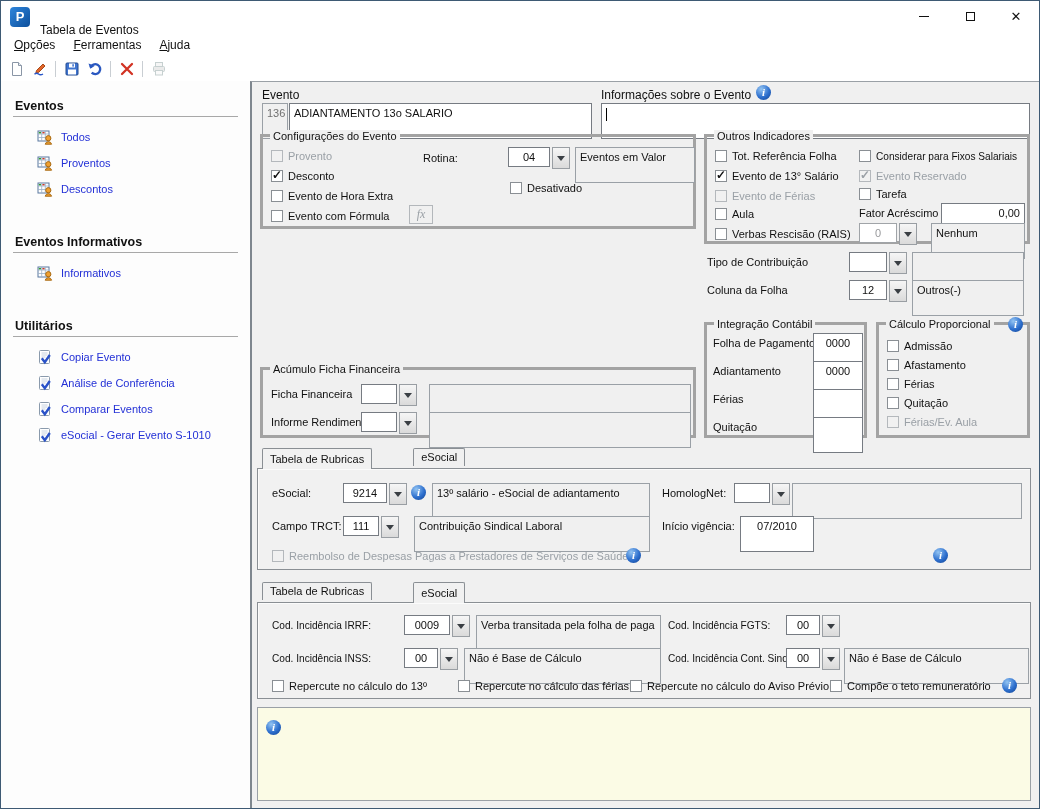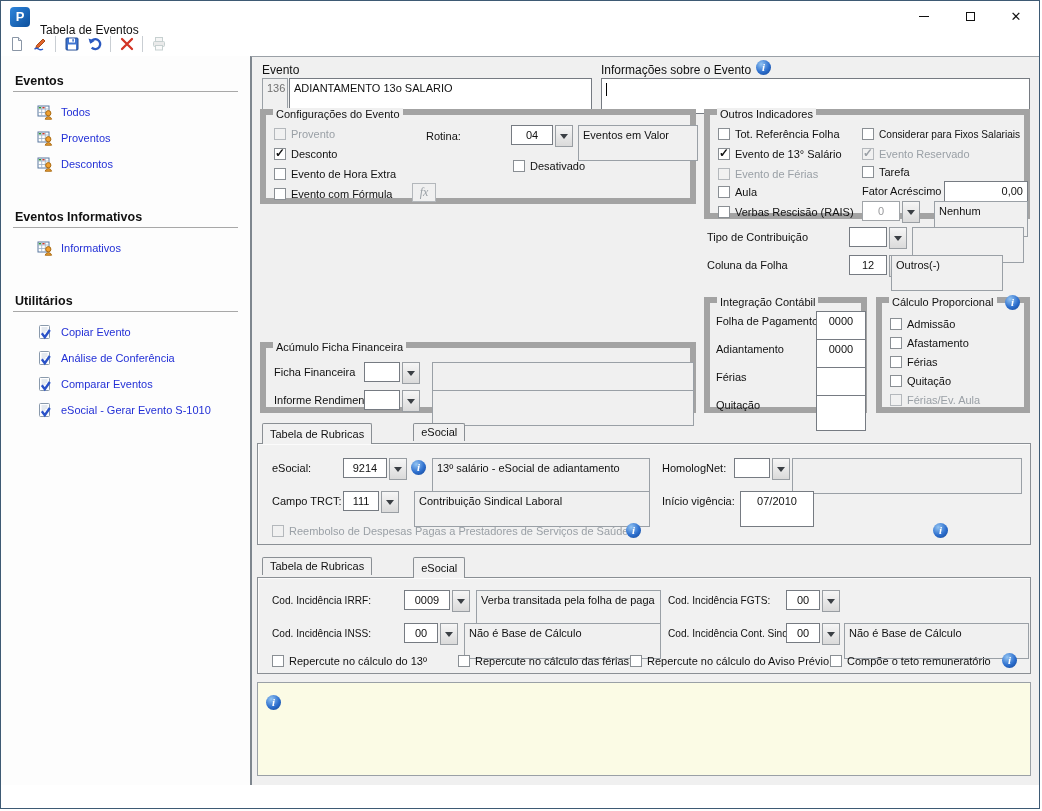--- a/index.html
+++ b/index.html
@@ -48,21 +48,21 @@
   .ctr { text-align:center; } .rt { text-align:right; }
   .dim { color:#707070; }
   .caret { display:inline-block; width:1px; height:13px; background:#000; vertical-align:middle; }
 
   .combo { position:absolute; display:flex; gap:2px; height:22px; align-items:flex-start; }
   .cval { height:20px; background:#fff; border:1px solid #767b82; font-size:11px; line-height:18px; text-align:center; }
   .cval.dim { color:#98999c; border-color:#a0a4a8; }
   .cbtn { width:18px; height:22px; background:linear-gradient(#f6f6f6,#dadada); border:1px solid #999ea3; display:flex; align-items:center; justify-content:center; }
   .tri { width:0; height:0; border-left:4px solid transparent; border-right:4px solid transparent; border-top:5px solid #3a3f44; }
 
-  .grp { position:absolute; border:6px solid #a3a3a3; }
+  .grp { position:absolute; border:3px solid #a3a3a3; }
   .grp-t { position:absolute; top:-7px; left:7px; background:#f0f0f0; padding:0 3px; font-size:11px; line-height:12px; white-space:nowrap; }
 
   .cbrow { position:absolute; display:flex; align-items:center; gap:5px; height:14px; cursor:default; }
   .cb { width:12px; height:12px; background:#fff; border:1px solid #8a8f94; position:relative; flex:none; }
   .cb.checked::after { content:"✓"; position:absolute; left:0; top:-3px; font-size:12px; font-weight:bold; color:#111; }
   .cb.dis { background:#f1f1f1; border-color:#b4b8bc; }
   .cb.dis.checked::after { color:#9aa0a6; }
   .cblbl { font-size:11px; white-space:nowrap; }
   .cbrow.dis .cblbl { color:#9aa0a6; }
 
@@ -100,20 +100,25 @@
         </div>
       <div class="winbtn">
           <span class="g-max"></span>
         </div>
       <div class="winbtn">
           <span class="g-close">✕</span>
         </div>
     </div>
   </div>
 
+  <div class="menubar">
+    <span class="menu-item">Opções</span>
+    <span class="menu-item">Ferramentas</span>
+    <span class="menu-item">Ajuda</span>
+  </div>
 
   <div class="toolbar">
     <span class="tb-icon">
       <svg width="16" height="16" viewBox="0 0 16 16">
           <path d="M3.5 1.5h6l3 3v10h-9z" fill="#fff" stroke="#8a96a6"></path>
           <path d="M9.5 1.5v3h3" fill="#e9eff6" stroke="#8a96a6"></path>
         </svg>
     </span>
     <span class="tb-icon">
       <svg width="16" height="16" viewBox="0 0 16 16">
@@ -340,21 +345,21 @@
         </span>
       <span class="ro" style="left:660px;top:170px;width:112px"></span>
 
       <span class="lbl" style="left:455px;top:202px">Coluna da Folha</span>
       <span class="combo" style="left:597px;top:198px">
           <span class="cval" style="width:38px">12</span>
           <span class="cbtn">
             <span class="tri"></span>
           </span>
         </span>
-      <span class="ro" style="left:639px;top:198px;width:112px">Outros(-)</span>
+      <span class="ro" style="left:660px;top:198px;width:112px">Outros(-)</span>
 
       <div class="grp" style="left:452px;top:240px;width:163px;height:116px">
         <span class="grp-t">Integração Contábil</span>
         <span class="lbl" style="left:6px;top:12px">Folha de Pagamento</span>
         <span class="ed ctr" style="left:106px;top:8px;width:50px">0000</span>
         <span class="lbl" style="left:6px;top:40px">Adiantamento</span>
         <span class="ed ctr" style="left:106px;top:36px;width:50px">0000</span>
         <span class="lbl" style="left:6px;top:68px">Férias</span>
         <span class="ed ctr" style="left:106px;top:64px;width:50px"></span>
         <span class="lbl" style="left:6px;top:96px">Quitação</span>

